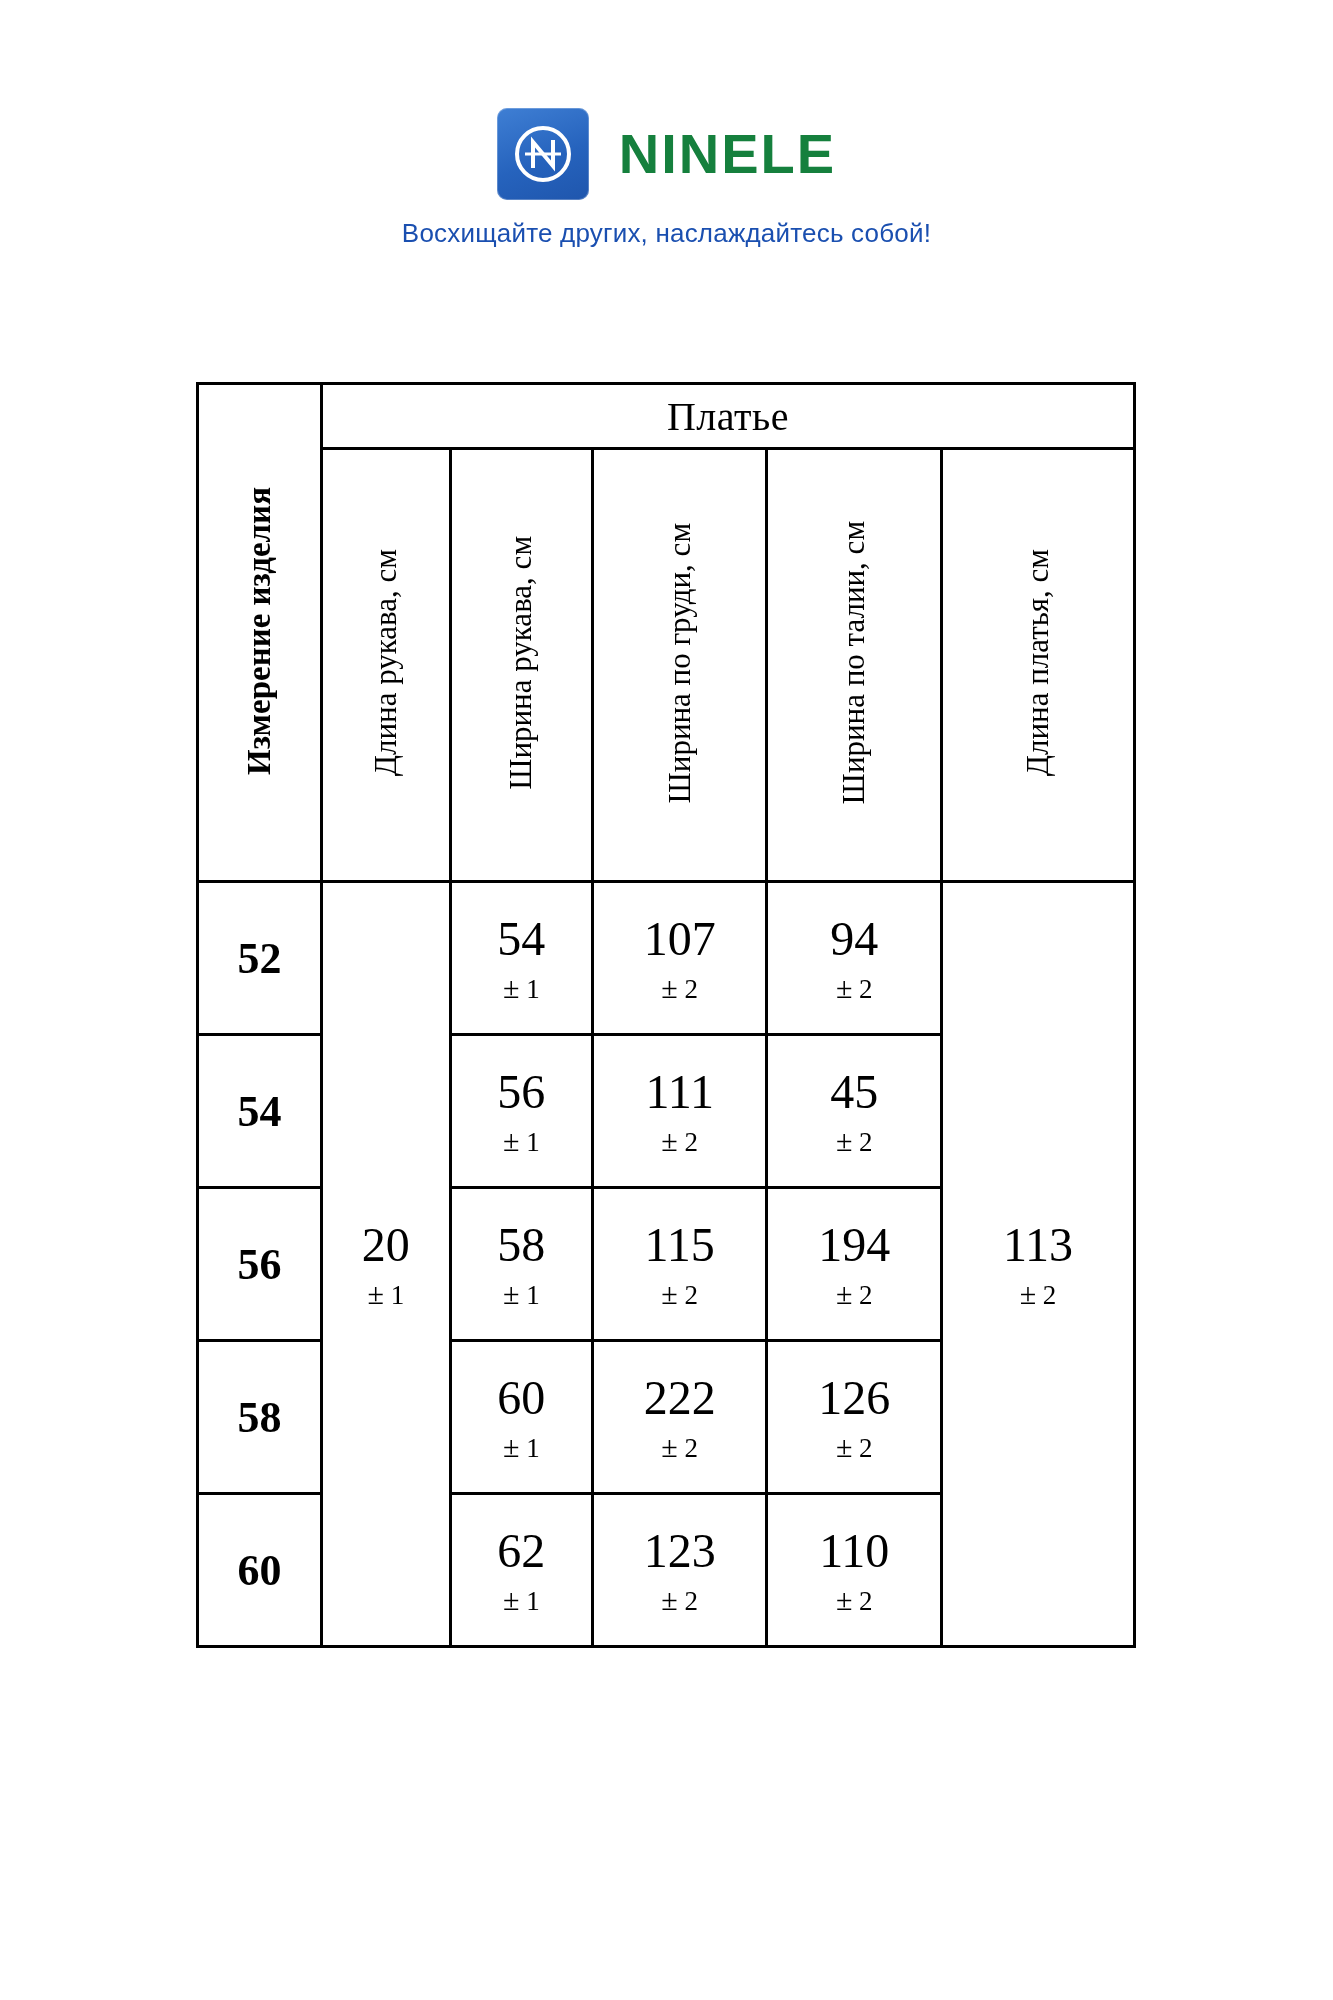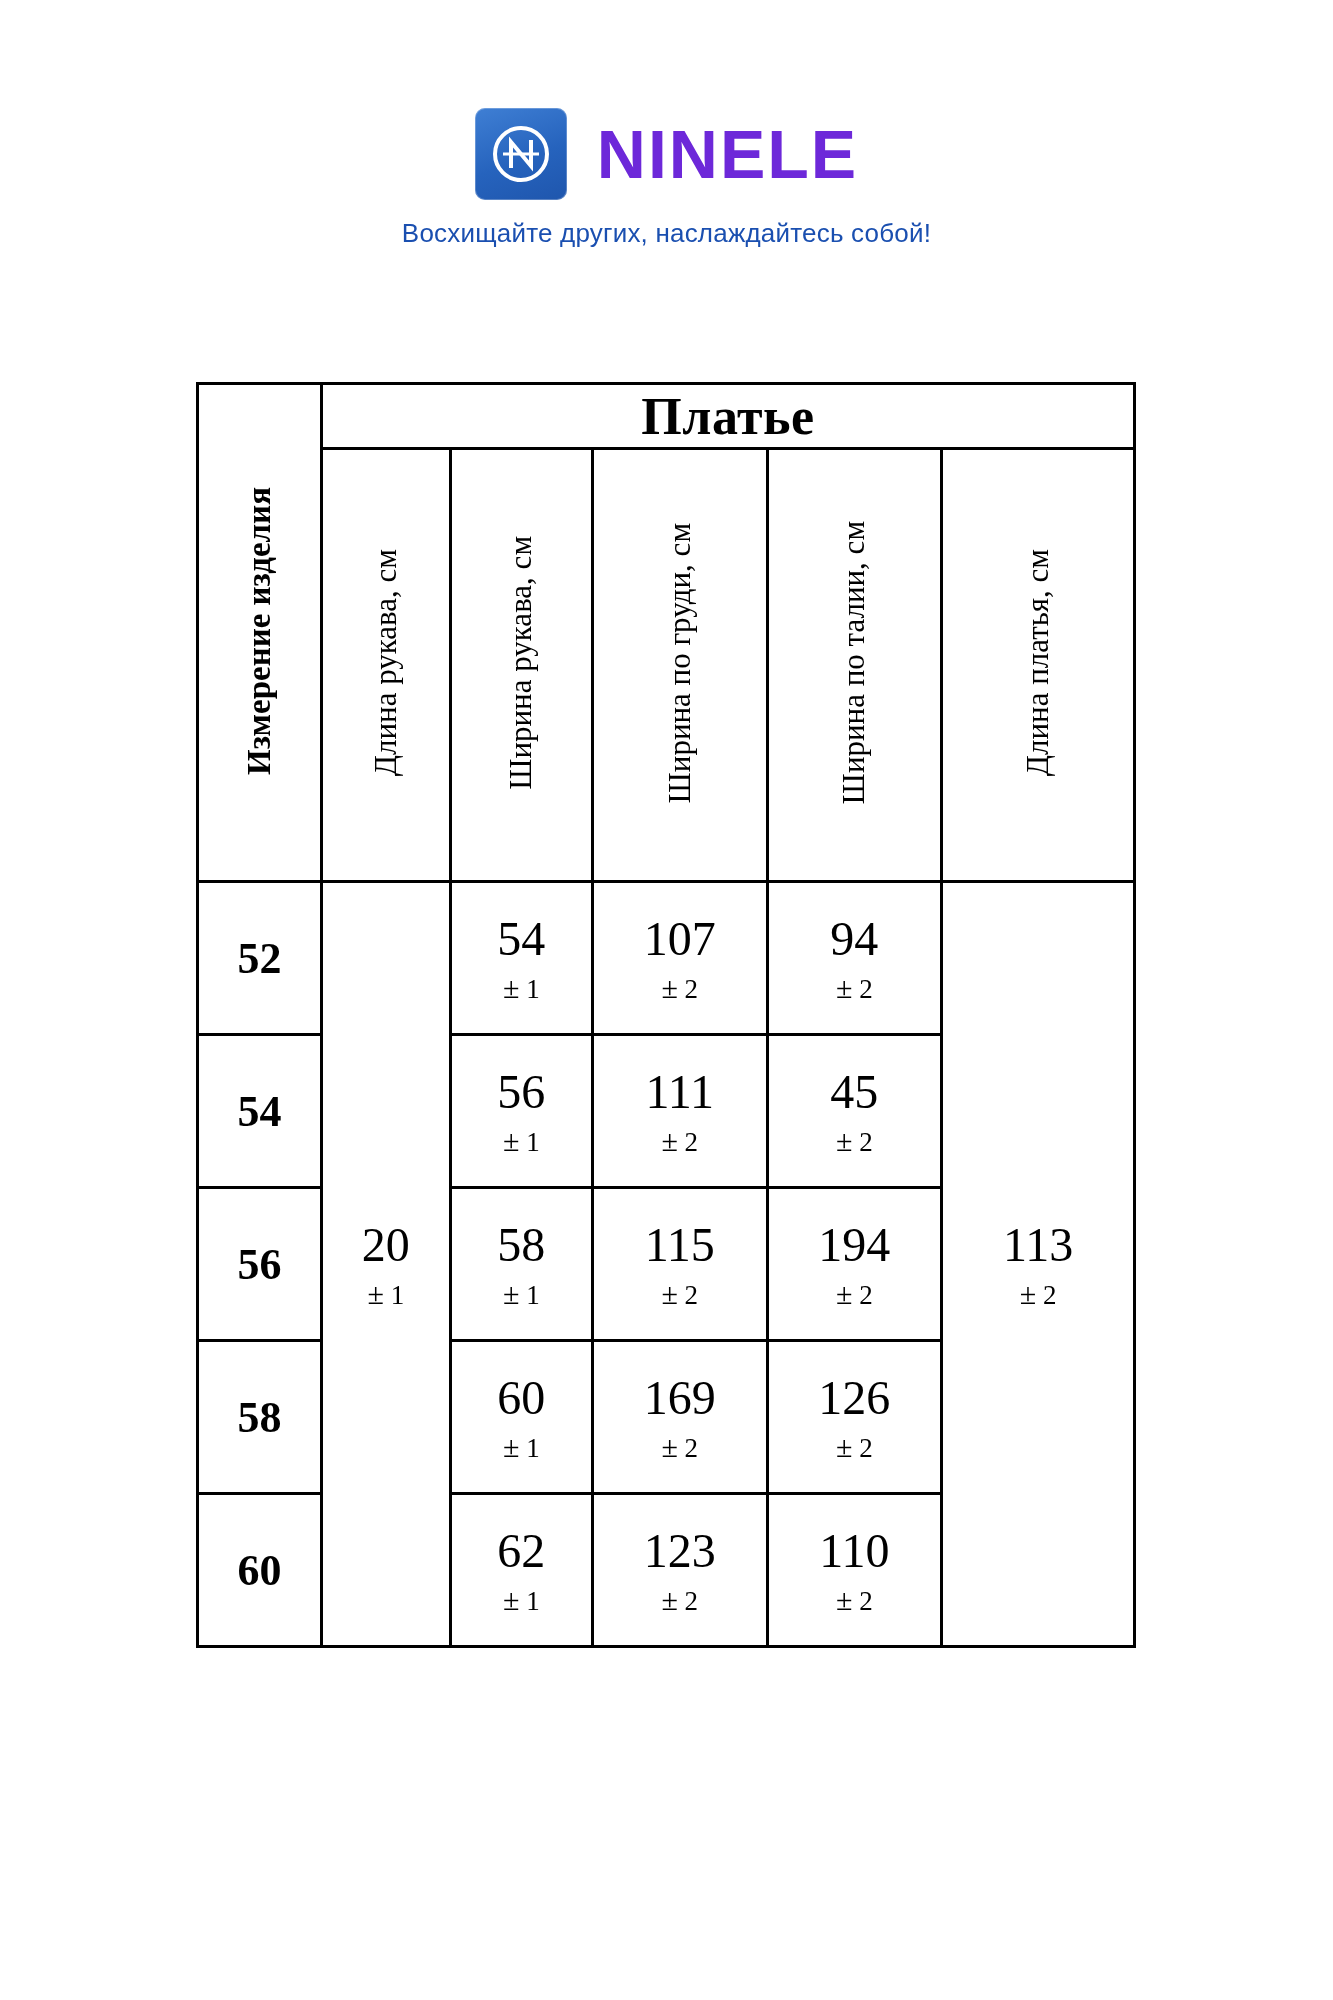--- a/index.html
+++ b/index.html
@@ -36,24 +36,24 @@
     border-radius: 10px;
     background: linear-gradient(160deg, #3f7fd4 0%, #2663bd 55%, #1f56ad 100%);
     display: flex;
     align-items: center;
     justify-content: center;
     box-shadow: inset 0 0 0 1px rgba(255,255,255,0.25);
   }
   .brand-mark svg { display:block; }
   .brand-word {
     font-family: "Liberation Sans", sans-serif;
-    font-size: 68px;
+    font-size: 56px;
     font-weight: 700;
     letter-spacing: 2px;
-    color: #6d28d9;
+    color: #15803d;
     line-height: 1;
   }
   .brand-tagline {
     margin-top: 18px;
     font-family: "Liberation Sans", sans-serif;
     font-size: 26px;
     font-weight: 400;
     color: #1a4fb0;
     letter-spacing: 0.2px;
   }
@@ -73,22 +73,22 @@
   table.size-table, table.size-table td, table.size-table th {
     border: 3px solid #000;
   }
   table.size-table td, table.size-table th {
     text-align: center;
     vertical-align: middle;
     padding: 0;
   }
 
   .title-cell {
-    font-size: 52px;
-    font-weight: 700;
+    font-size: 40px;
+    font-weight: 400;
     height: 62px;
     letter-spacing: 0.5px;
   }
 
   
   .vhead {
     height: 430px;
   }
   .vtext {
     writing-mode: vertical-rl;
@@ -245,21 +245,21 @@
         </td>
       </tr>
 
       <tr>
         <td class="size-cell">58</td>
         <td>
           <span class="val">60</span>
           <span class="tol"><span class="pm">±</span> <span>1</span></span>
         </td>
         <td>
-          <span class="val">169</span>
+          <span class="val">222</span>
           <span class="tol"><span class="pm">±</span> <span>2</span></span>
         </td>
         <td>
           <span class="val">126</span>
           <span class="tol"><span class="pm">±</span> <span>2</span></span>
         </td>
       </tr>
 
       <tr>
         <td class="size-cell">60</td>

